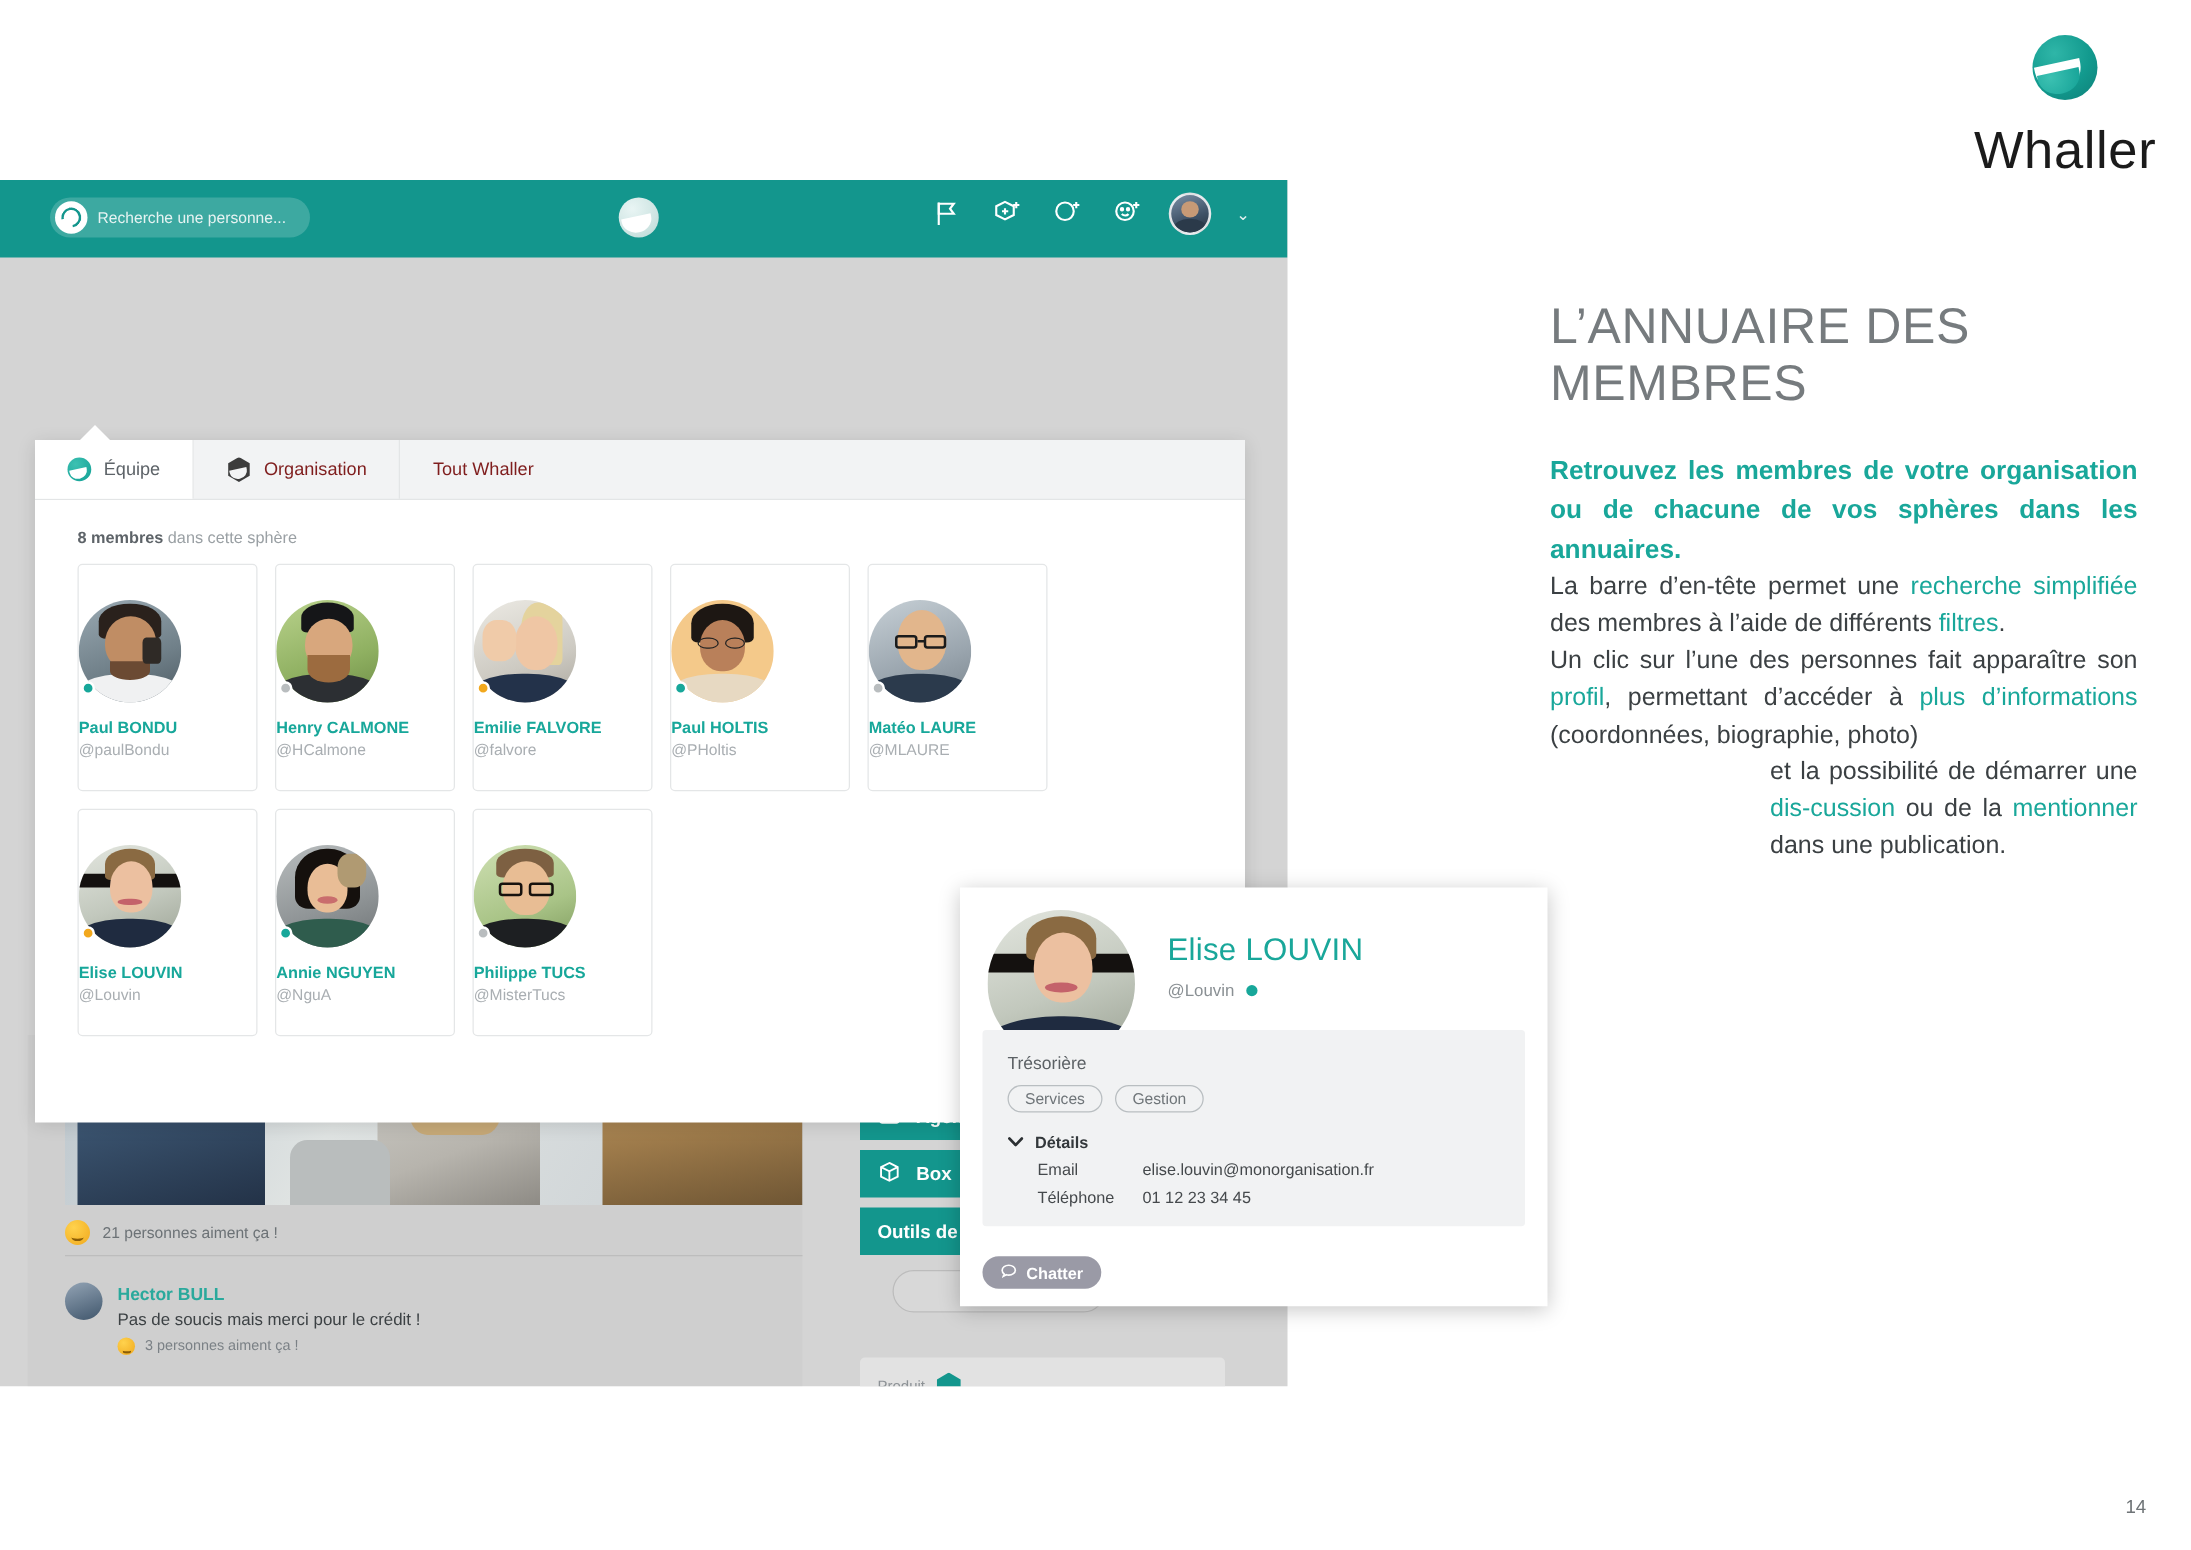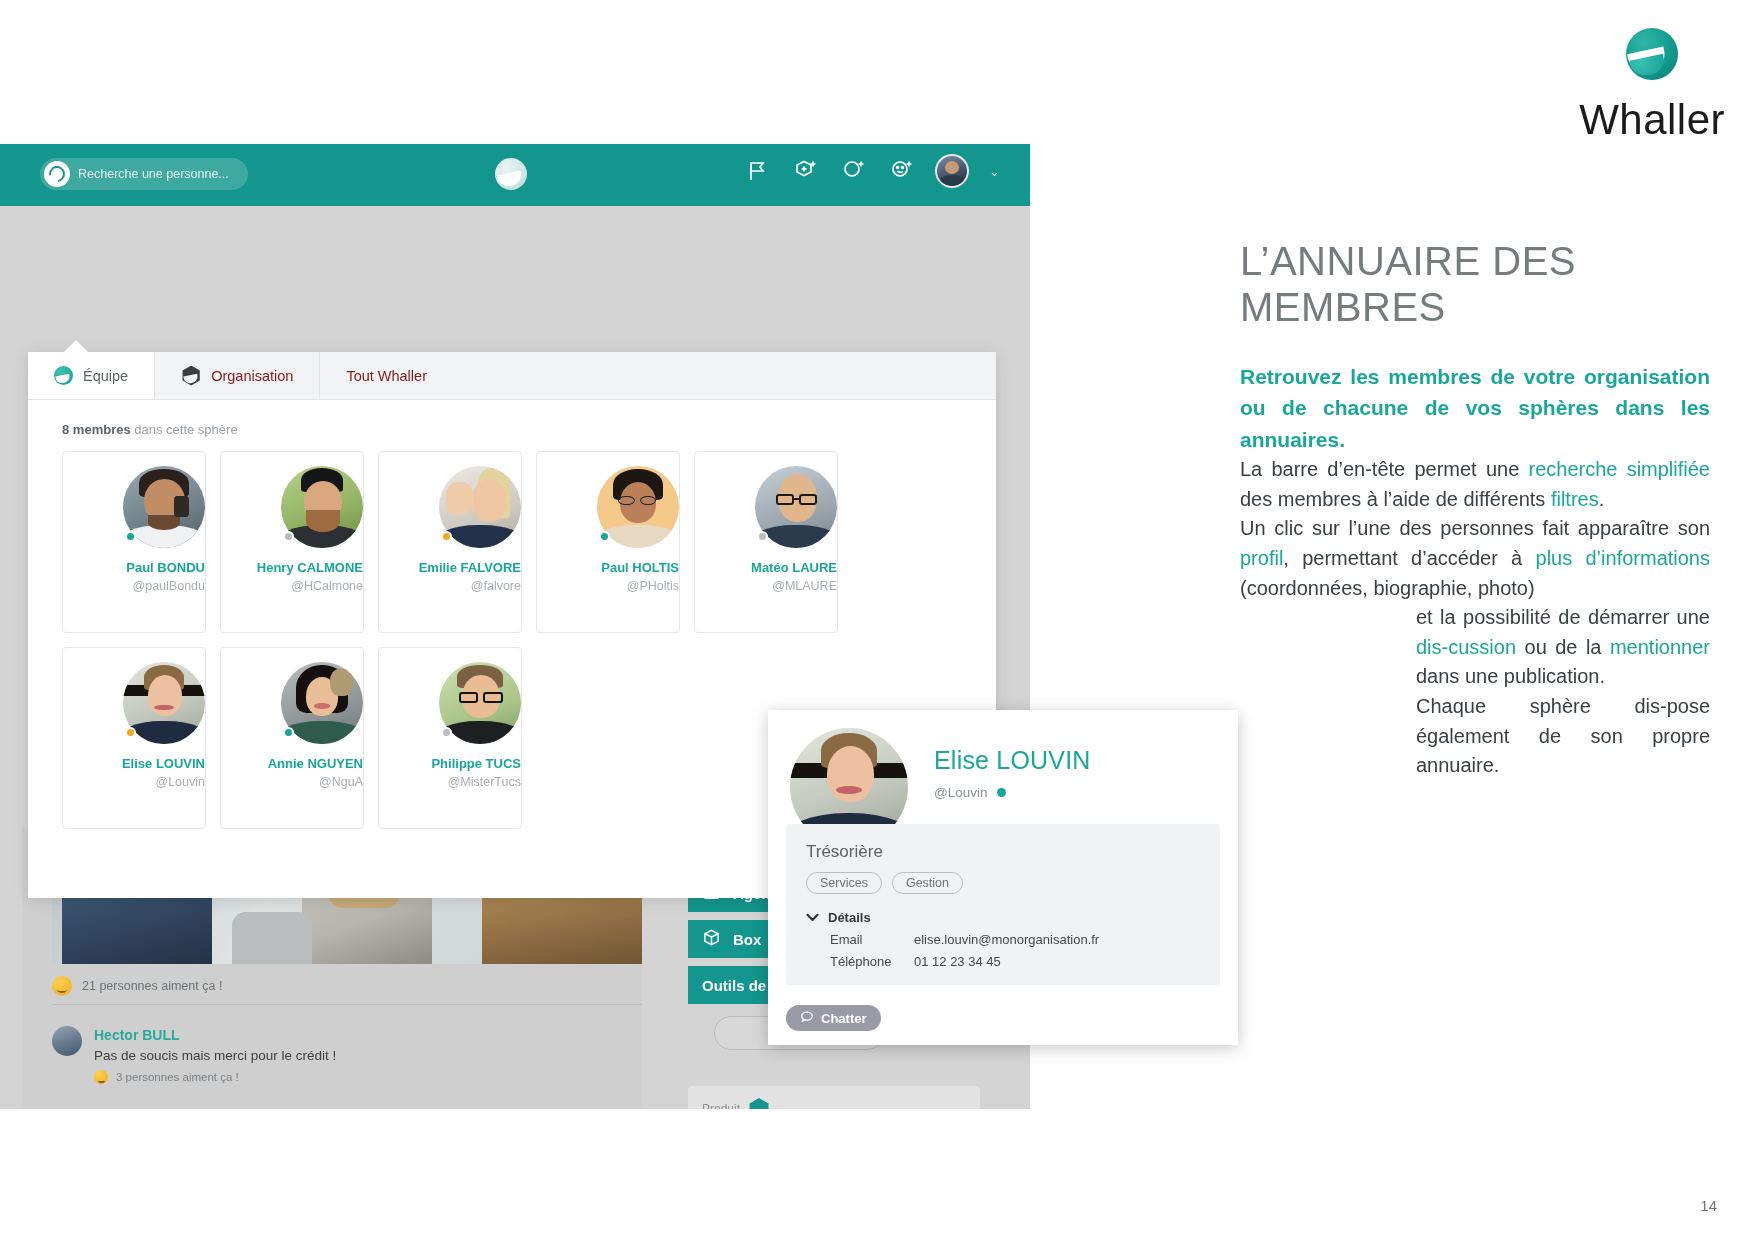--- a/index.html
+++ b/index.html
@@ -151,22 +151,22 @@
   .dir-count b { color:#5d6368; font-weight:700; }
 
   .member-grid {
     display:flex; flex-wrap:wrap; gap: 14px;
     padding: 4px 34px 20px 34px;
   }
   .member-card {
     width: 144px; height: 182px;
     border: 1px solid #e4e6e7; border-radius: 4px;
     background:#fff;
-    display:flex; flex-direction:column; align-items:flex-end;
-    padding-top: 14px;
+    display:flex; flex-direction:column; align-items:flex-start;
+    padding-top: 28px;
   }
   .avatar-wrap { position:relative; width: 82px; height: 82px; }
   .avatar {
     width: 82px; height: 82px; border-radius:50%;
     overflow:hidden; position:relative;
   }
   .status {
     position:absolute; left: 2px; bottom: 6px;
     width: 11px; height: 11px; border-radius:50%;
     border: 2px solid #fff;
@@ -256,21 +256,21 @@
   }
   .pc-meta { padding-left: 26px; padding-top: 18px; }
   .pc-name { font-size: 25px; color:#19a79a; font-weight:400; letter-spacing:0.2px; }
   .pc-handle { margin-top: 10px; font-size: 13.5px; color:#8a9094; display:flex; align-items:center; gap:9px; }
   .pc-online { width:9px;height:9px;border-radius:50%;background:#17a79a; }
   .pc-body {
     margin: -22px 18px 0 18px; background:#f1f2f3;
     border-radius: 3px; padding: 18px 20px 16px 20px;
     position: relative;
   }
-  .pc-role { font-size: 17px; color:#5c6165; }
+  .pc-role { font-size: 14px; color:#5c6165; }
   .pc-tags { display:flex; gap: 10px; margin-top: 10px; }
   .pc-tag {
     border:1px solid #b9bec1; border-radius: 14px;
     padding: 3px 13px; font-size: 12.5px; color:#6f7579; background:transparent;
   }
   .pc-details-h {
     display:flex; align-items:center; gap: 9px;
     margin-top: 16px; font-size: 13px; font-weight:700; color:#33383b;
   }
   .pc-kv { display:flex; margin-top: 7px; font-size: 13px; color:#4d5255; }
@@ -679,17 +679,16 @@
     </p>
 
     <p class="para">
       <span>Un clic sur l’une des personnes fait apparaître son </span><span class="hl">profil</span><span>, permettant d’accéder à </span><span class="hl">plus d’informations</span><span> (coordonnées, biographie, photo)</span>
     </p>
 
     <p class="para indent">
       <span>et la possibilité de démarrer une </span><span class="hl">dis-cussion</span><span> ou de la </span><span class="hl">mentionner</span><span> dans une publication.</span>
     </p>
 
-    <p class="para indent2">Chaque sphère dis-pose également de son propre annuaire.</p>
   </div>
 
   <div class="page-num">14</div>
 </div>
 
 </body></html>

